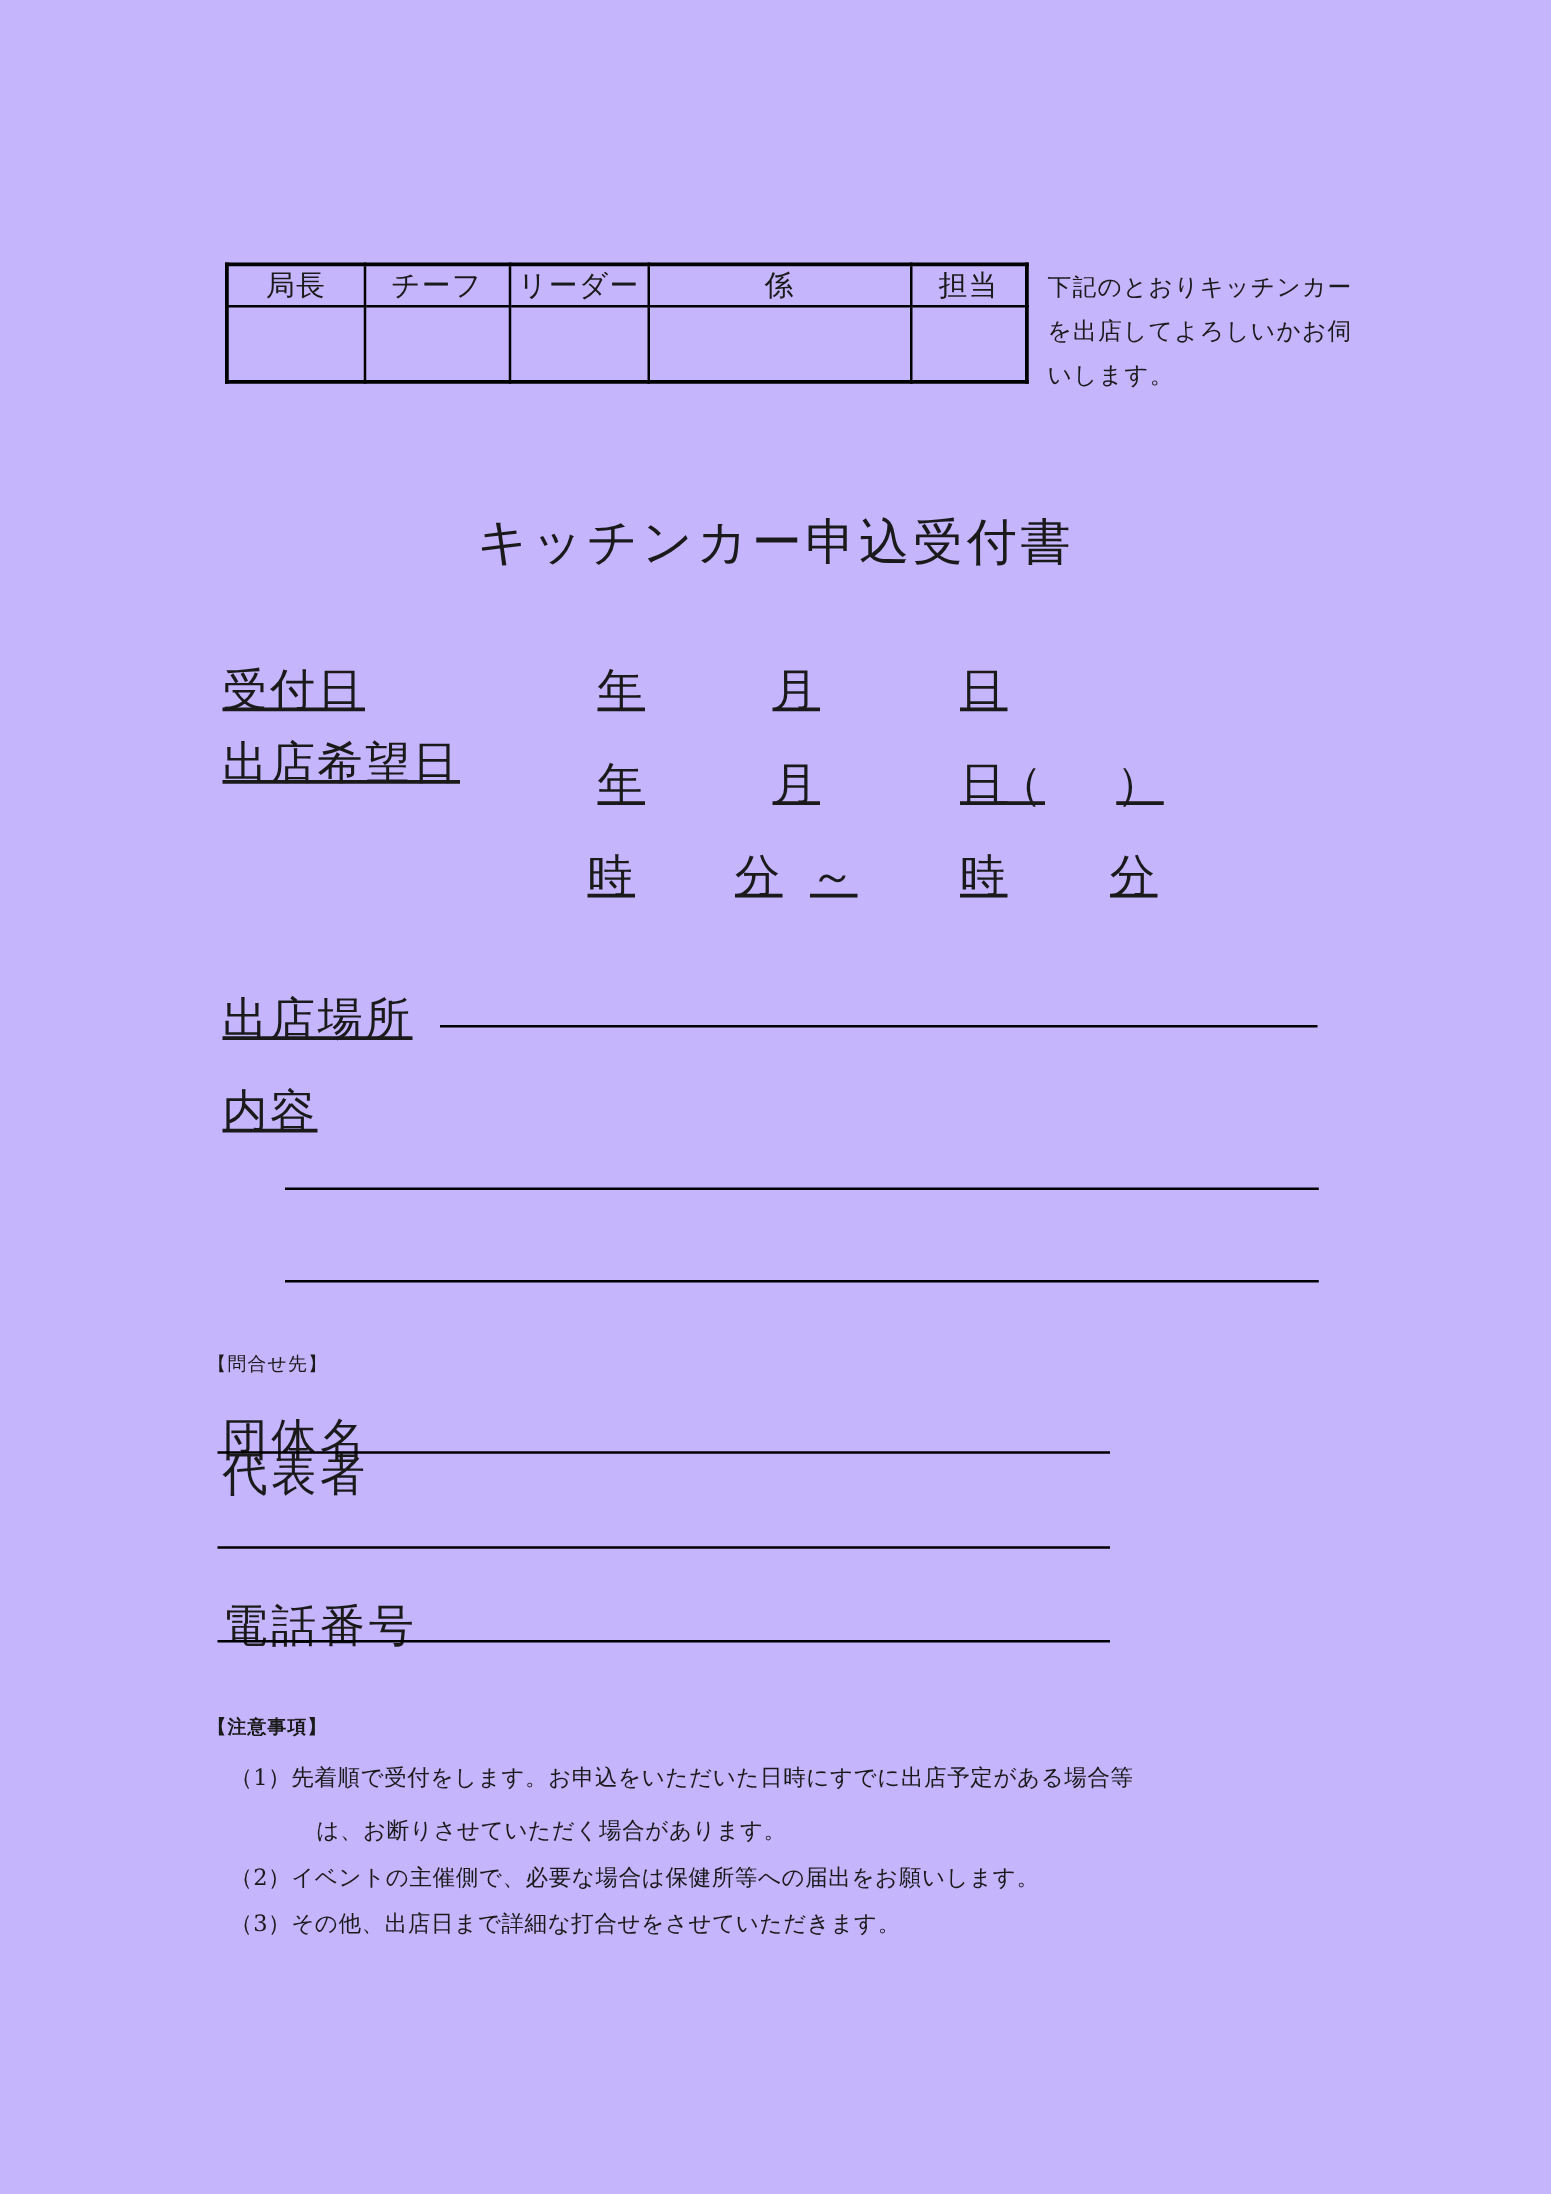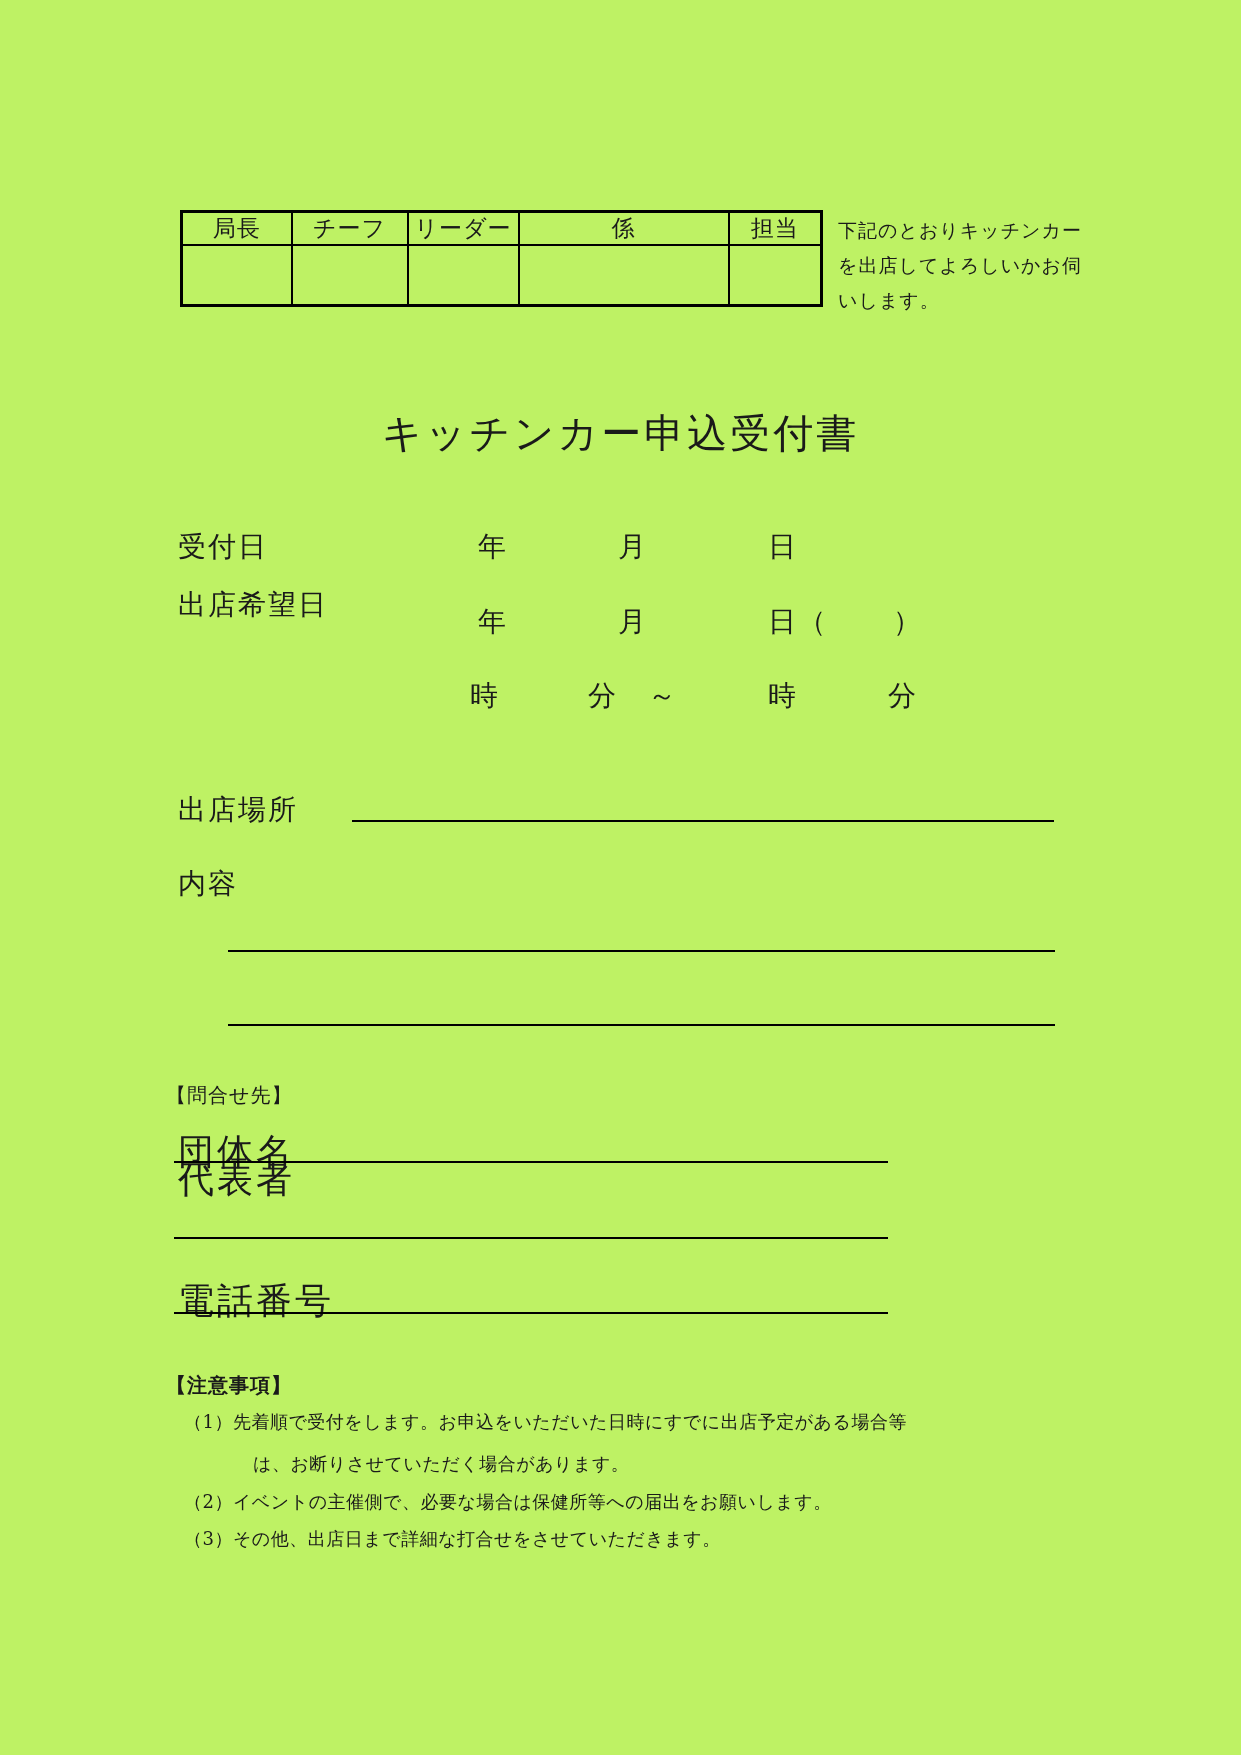--- a/index.html
+++ b/index.html
@@ -1,20 +1,20 @@
 <!DOCTYPE html>
 <html><head>
 <meta charset="utf-8">
 <style>
   html,body{margin:0;padding:0;background:#e8e8e8;}
   .page{
     position:relative;
     width:1241px;height:1755px;
     margin:0 auto;
-    background:#bef264;
+    background:#c4b5fd;
     color:#1a1a1a;
     font-family:"DejaVu Serif","Liberation Serif",serif;
     overflow:hidden;
   }
   .abs{position:absolute;white-space:nowrap;}
   .sans{font-family:"Liberation Sans","DejaVu Sans",sans-serif;}
 
   
   table.approval{
     position:absolute;left:180px;top:210px;
@@ -44,26 +44,26 @@
     letter-spacing:1px;
   }
 
   .doc-title{
     left:0;right:0;top:406px;
     text-align:center;
     font-size:40px;
     letter-spacing:3px;
   }
 
-  .fld{font-size:28px;letter-spacing:2px;}
+  .fld{font-size:36px;letter-spacing:2px;text-decoration:underline;}
   .cfld{font-size:36px;letter-spacing:3px;}
 
   .rule{position:absolute;height:0;border-bottom:2px solid #000;}
 
-  .sec-head{font-size:20px;letter-spacing:1px;}
+  .sec-head{font-size:15px;letter-spacing:1px;}
 
   .note{font-size:18px;letter-spacing:0.5px;}
 </style>
 </head>
 <body>
 
 <div class="page">
 
   <table class="approval">
     <colgroup>

